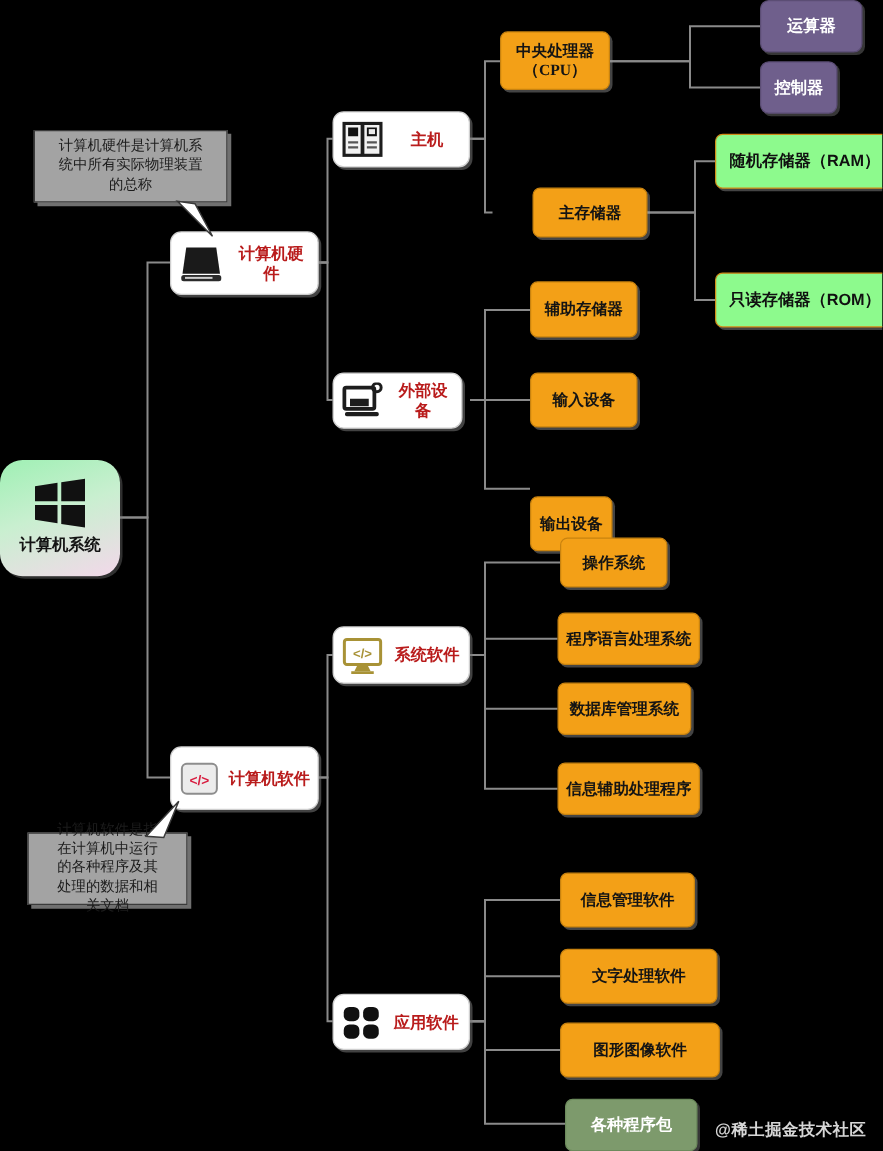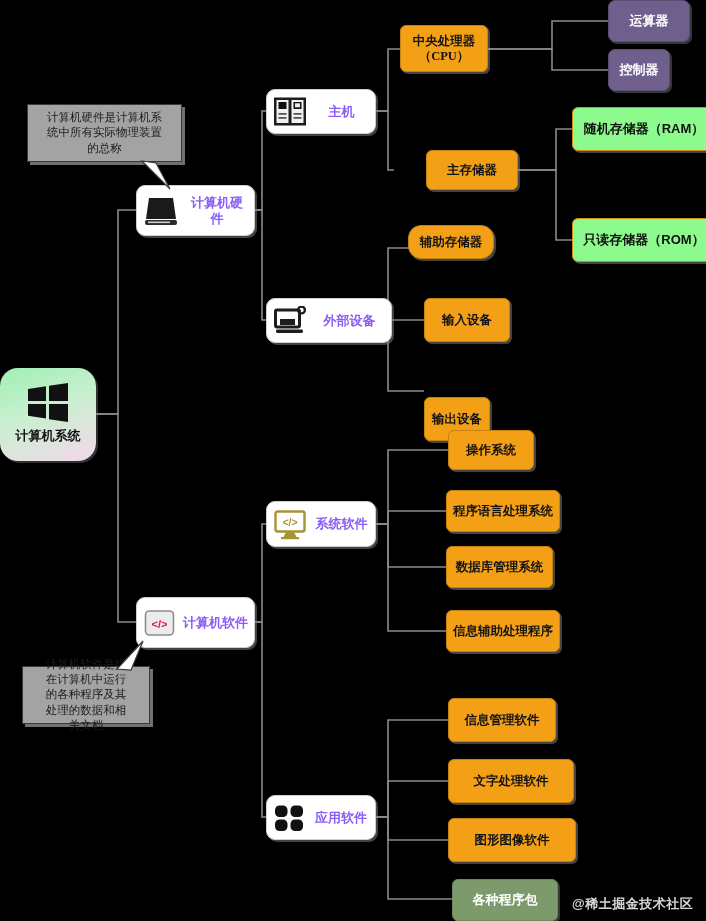--- a/index.html
+++ b/index.html
@@ -40,21 +40,21 @@
 
   
   .card {
     background: #ffffff;
     border: 1px solid #cfcfcf;
     border-radius: 9px;
     box-shadow: 2px 2px 0 rgba(120,120,120,.55);
     justify-content: center;
     padding-left: 6px;
     gap: 7px;
-    color: #8b5cf6;
+    color: #b91c1c;
     font-size: 13px;
     font-weight: bold;
   }
   .card .label { flex: 1; text-align: center; padding-right: 6px; }
 
   
   .orange {
     background: #f3a017;
     border: 1px solid #c8820f;
     border-radius: 6px;
@@ -215,21 +215,21 @@
       <rect x="20.5" y="6" width="8" height="7" fill="#111"></rect>
       <rect x="22" y="7.3" width="5" height="4" fill="#e9e9e9"></rect>
       <rect x="5.5" y="17" width="8" height="1.8" fill="#555"></rect>
       <rect x="5.5" y="21" width="8" height="1.8" fill="#555"></rect>
       <rect x="20.5" y="17" width="8" height="1.8" fill="#555"></rect>
       <rect x="20.5" y="21" width="8" height="1.8" fill="#555"></rect>
     </svg>
     <span class="label">主机</span>
   </div>
 
-  <div class="node card" style="left:266px;top:298px;width:126px;height:45px;">
+  <div class="node card" style="left:266px;top:298px;width:104px;height:45px;">
     <svg class="ico" width="34" height="30" viewBox="0 0 34 30">
       <rect x="2.5" y="4" width="24" height="17" rx="1.5" fill="none" stroke="#1d1d1d" stroke-width="3"></rect>
       <rect x="7" y="13" width="15" height="6" fill="#1d1d1d"></rect>
       <rect x="3" y="23.5" width="27" height="3.5" rx="1.4" fill="#1d1d1d"></rect>
       <circle cx="28.5" cy="4" r="3.4" fill="none" stroke="#1d1d1d" stroke-width="2.4"></circle>
     </svg>
     <span class="label">外部设备</span>
   </div>
 
   <div class="node card" style="left:266px;top:501px;width:110px;height:46px;">
@@ -250,21 +250,21 @@
       <rect x="17.5" y="16.5" width="12.5" height="11.5" rx="4.5" fill="#111"></rect>
     </svg>
     <span class="label">应用软件</span>
   </div>
 
   <div class="node orange" style="left:400px;top:25px;width:88px;height:47px;font-family:Liberation Serif, serif;">中央处理器
 （CPU）</div>
 
   <div class="node orange" style="left:394px;top:150px;width:92px;height:40px;margin-left:32px;">主存储器</div>
 
-  <div class="node orange" style="left:408px;top:225px;width:86px;height:34px;border-radius:13px;">辅助存储器</div>
+  <div class="node orange" style="left:424px;top:225px;width:86px;height:45px;">辅助存储器</div>
 
   <div class="node orange" style="left:424px;top:298px;width:86px;height:44px;">输入设备</div>
 
   <div class="node orange" style="left:424px;top:369px;width:66px;height:44px;margin-top:28px;">输出设备</div>
 
   <div class="node orange" style="left:448px;top:430px;width:86px;height:40px;">操作系统</div>
 
   <div class="node orange" style="left:446px;top:490px;width:114px;height:42px;">程序语言处理系统</div>
 
   <div class="node orange" style="left:446px;top:546px;width:107px;height:42px;">数据库管理系统</div>

